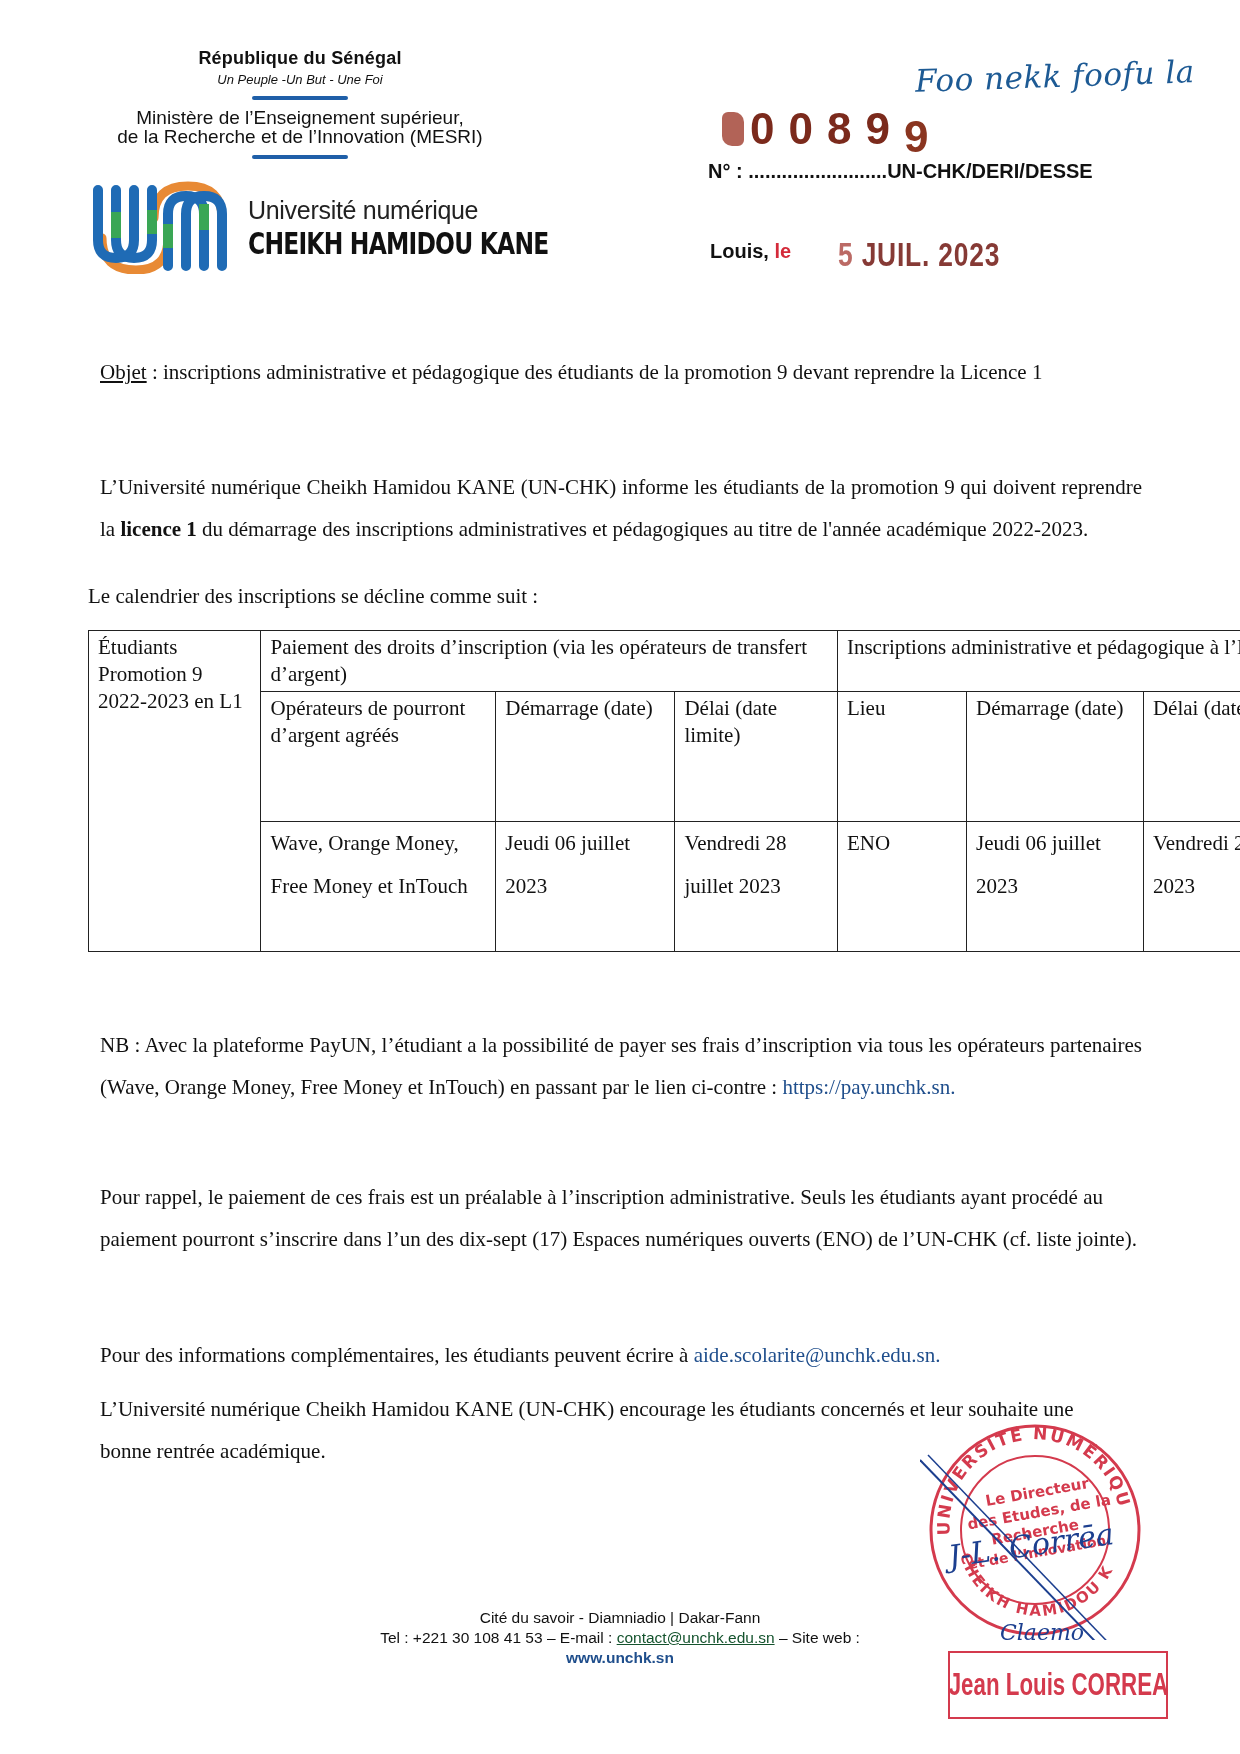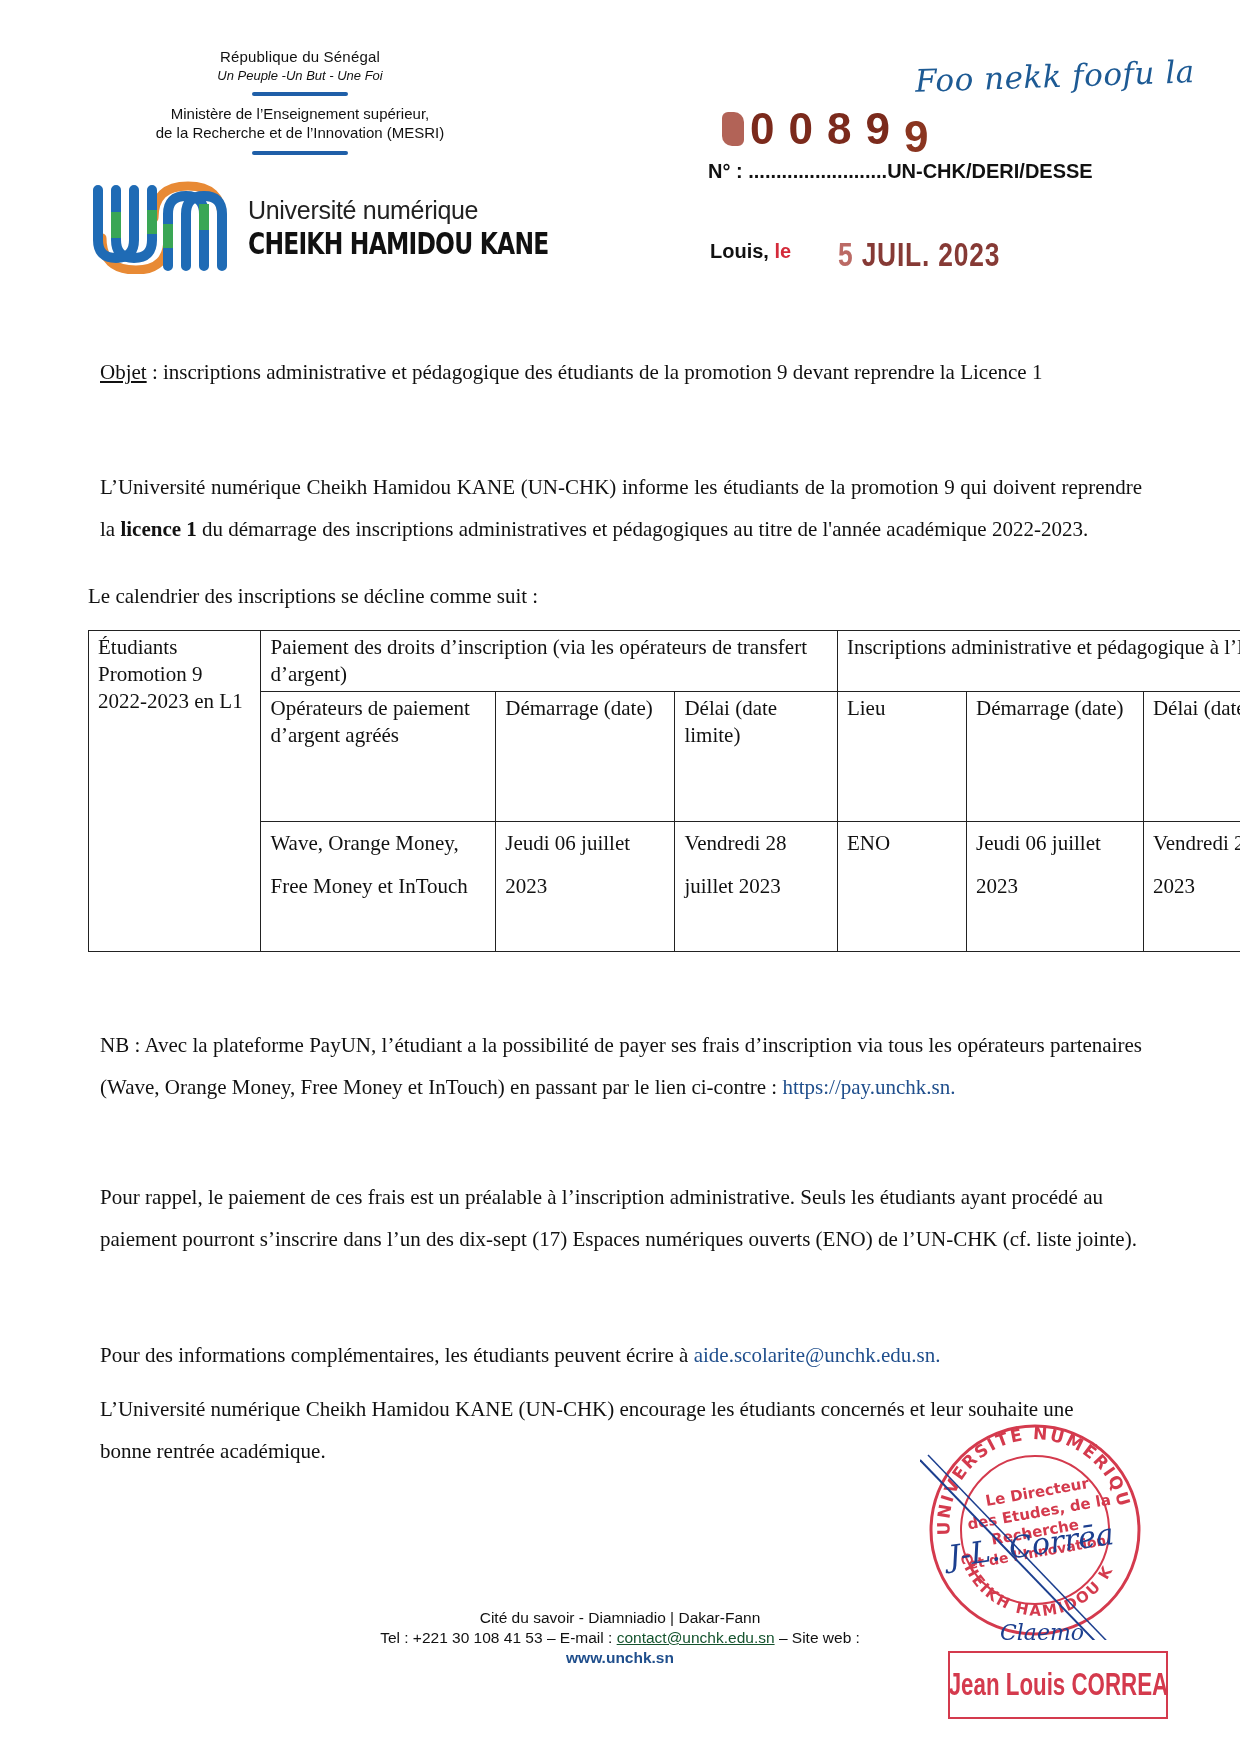--- a/index.html
+++ b/index.html
@@ -1,24 +1,24 @@
 <!DOCTYPE html>
 <html><head>
 <meta charset="utf-8">
 <style>
   html, body { margin:0; padding:0; background:#ffffff; }
   body { width:1240px; height:1754px; position:relative; overflow:hidden; color:#111; }
   .abs { position:absolute; }
 
   
   .hdr-left { left:90px; top:48px; width:420px; text-align:center; font-family:"Liberation Sans","DejaVu Sans",sans-serif; }
-  .rep { font-weight:400; font-size:15px; letter-spacing:0.2px; }
+  .rep { font-weight:700; font-size:18px; letter-spacing:0.2px; }
   .motto { font-style:italic; font-size:13px; margin-top:3px; }
   .rule { width:96px; height:4px; background:#1f5fa8; border-radius:2px; margin:9px auto 8px; }
-  .ministry { font-size:15px; line-height:19px; }
+  .ministry { font-size:19px; line-height:19px; }
   .logo-row { position:absolute; left:88px; top:178px; width:420px; height:100px; }
   .logo-svg { position:absolute; left:0; top:0; }
   .uni-line1 { position:absolute; left:160px; top:18px; font-family:"Liberation Sans","DejaVu Sans",sans-serif; font-size:25px; color:#222; font-weight:400; letter-spacing:-0.3px; }
   .uni-line2 { position:absolute; left:160px; top:48px; font-family:"DejaVu Sans","Liberation Sans",sans-serif; font-size:30px; font-weight:700; color:#111; letter-spacing:-1px; transform:scaleX(0.78); transform-origin:left center; white-space:nowrap; }
 
   
   .handwrite { left:915px; top:58px; font-family:"DejaVu Serif",serif; font-style:italic; font-size:31px; color:#1d5a94; transform:rotate(-2deg); letter-spacing:0.5px; }
   .stamp-num { left:722px; top:104px; font-family:"Liberation Sans","DejaVu Sans",sans-serif; font-weight:700; font-size:44px; color:#7b2a1c; letter-spacing:14px; }
   .stamp-num .blot { display:inline-block; width:22px; height:34px; background:#a5483a; border-radius:6px 10px 6px 10px; margin-right:6px; vertical-align:-2px; opacity:0.85; }
   .stamp-num .last { position:relative; top:8px; color:#8a3520; }
@@ -120,21 +120,21 @@
       <col style="width:159px">
       <col style="width:160px">
   </colgroup>
   <tbody>
       <tr>
     <td rowspan="3">Étudiants Promotion 9 2022-2023 en L1</td>
     <td colspan="3">Paiement des droits d’inscription (via les opérateurs de transfert d’argent)</td>
     <td colspan="3">Inscriptions administrative et pédagogique à l’ENO</td>
   </tr>
   <tr style="height:130px;">
-    <td>Opérateurs de paiement d’argent agréés</td>
+    <td>Opérateurs de pourront d’argent agréés</td>
     <td>Démarrage (date)</td>
     <td>Délai (date limite)</td>
     <td>Lieu</td>
     <td>Démarrage (date)</td>
     <td>Délai (date limite)</td>
   </tr>
   <tr class="data" style="height:130px;padding-left:8px;">
     <td>Wave, Orange Money, Free Money et InTouch</td>
     <td>Jeudi 06 juillet 2023</td>
     <td>Vendredi 28 juillet 2023</td>

